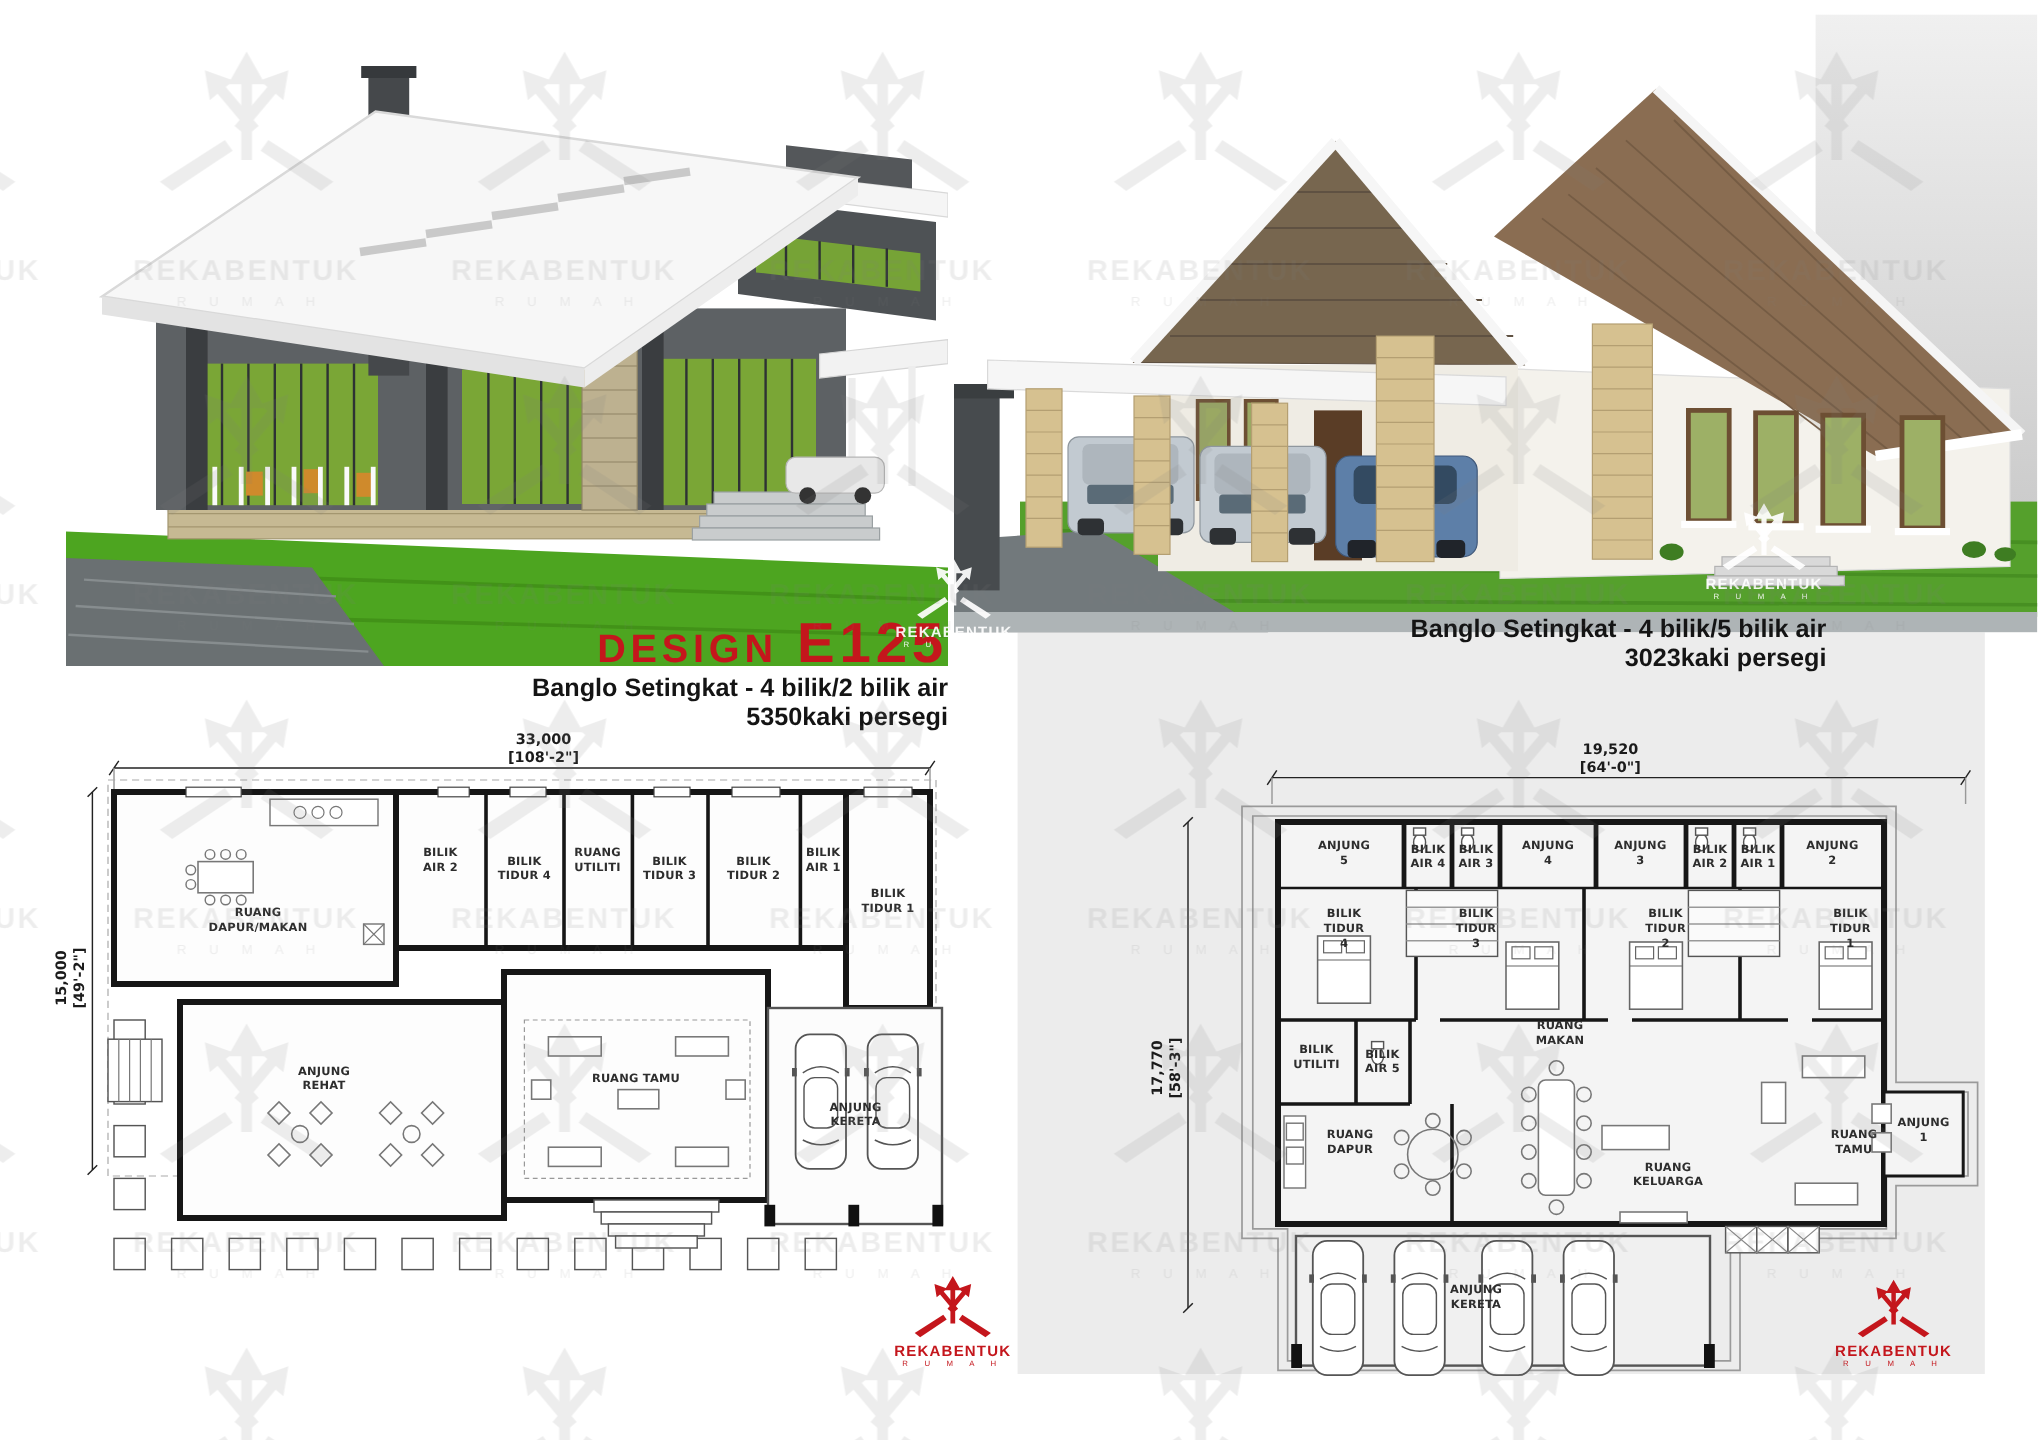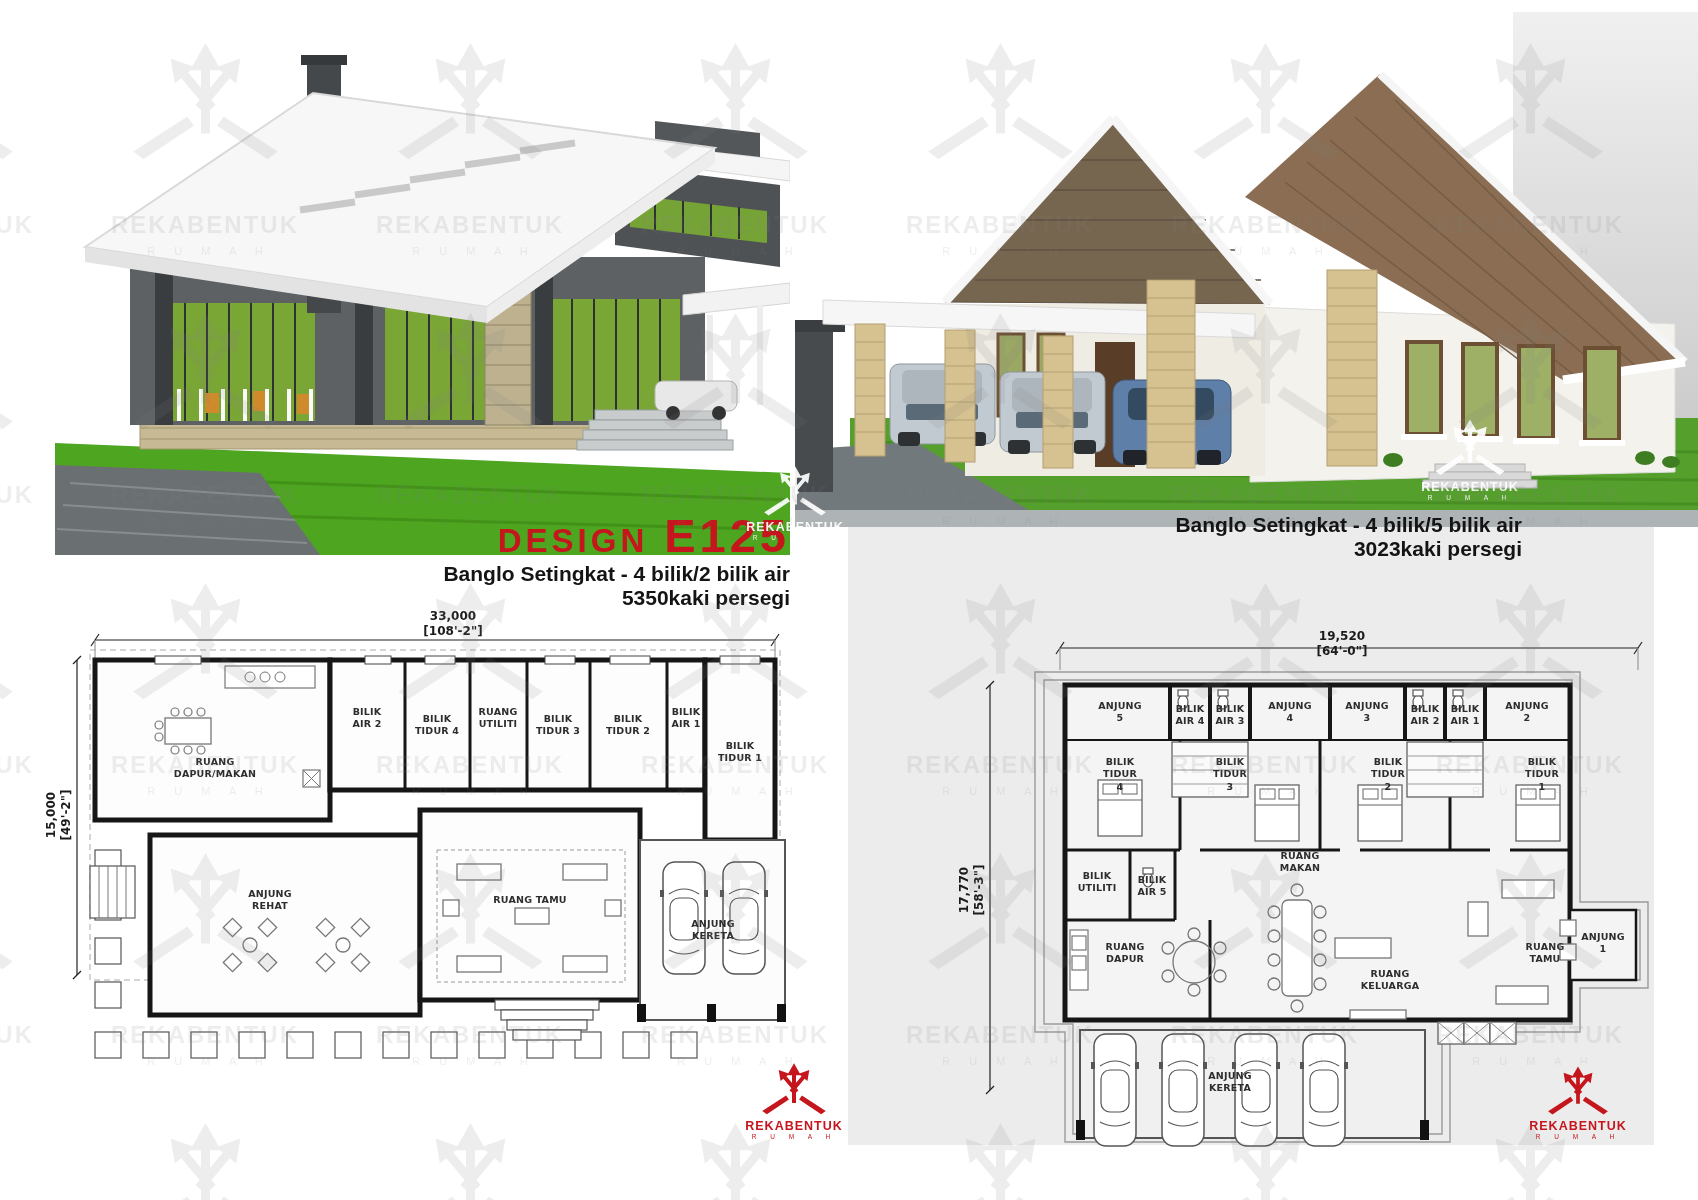--- a/index.html
+++ b/index.html
@@ -591,21 +591,21 @@
         <rect x="200" y="440" width="345" height="108" fill="#f0f0f0" stroke="#555" stroke-width="2"></rect>
         <rect x="196" y="530" width="9" height="20" fill="#111"></rect>
         <rect x="368" y="530" width="9" height="20" fill="#111"></rect>
         <rect x="540" y="530" width="9" height="20" fill="#111"></rect>
         <use href="#carT" x="214" y="444"></use>
         <use href="#carT" x="282" y="444"></use>
         <use href="#carT" x="355" y="444"></use>
         <use href="#carT" x="423" y="444"></use>
       </g>
     </svg>
-    <div class="dim" style="left:462px;top:54px">19,520
+    <div class="dim" style="left:462px;top:42px">19,520
 [64'-0"]</div>
     <div class="dim v" style="left:92px;top:300px">17,770
 [58'-3"]</div>
     <div class="rm" style="left:240px;top:122px">ANJUNG
 5</div>
     <div class="rm" style="left:310px;top:125px">BILIK
 AIR 4</div>
     <div class="rm" style="left:350px;top:125px">BILIK
 AIR 3</div>
     <div class="rm" style="left:410px;top:122px">ANJUNG

